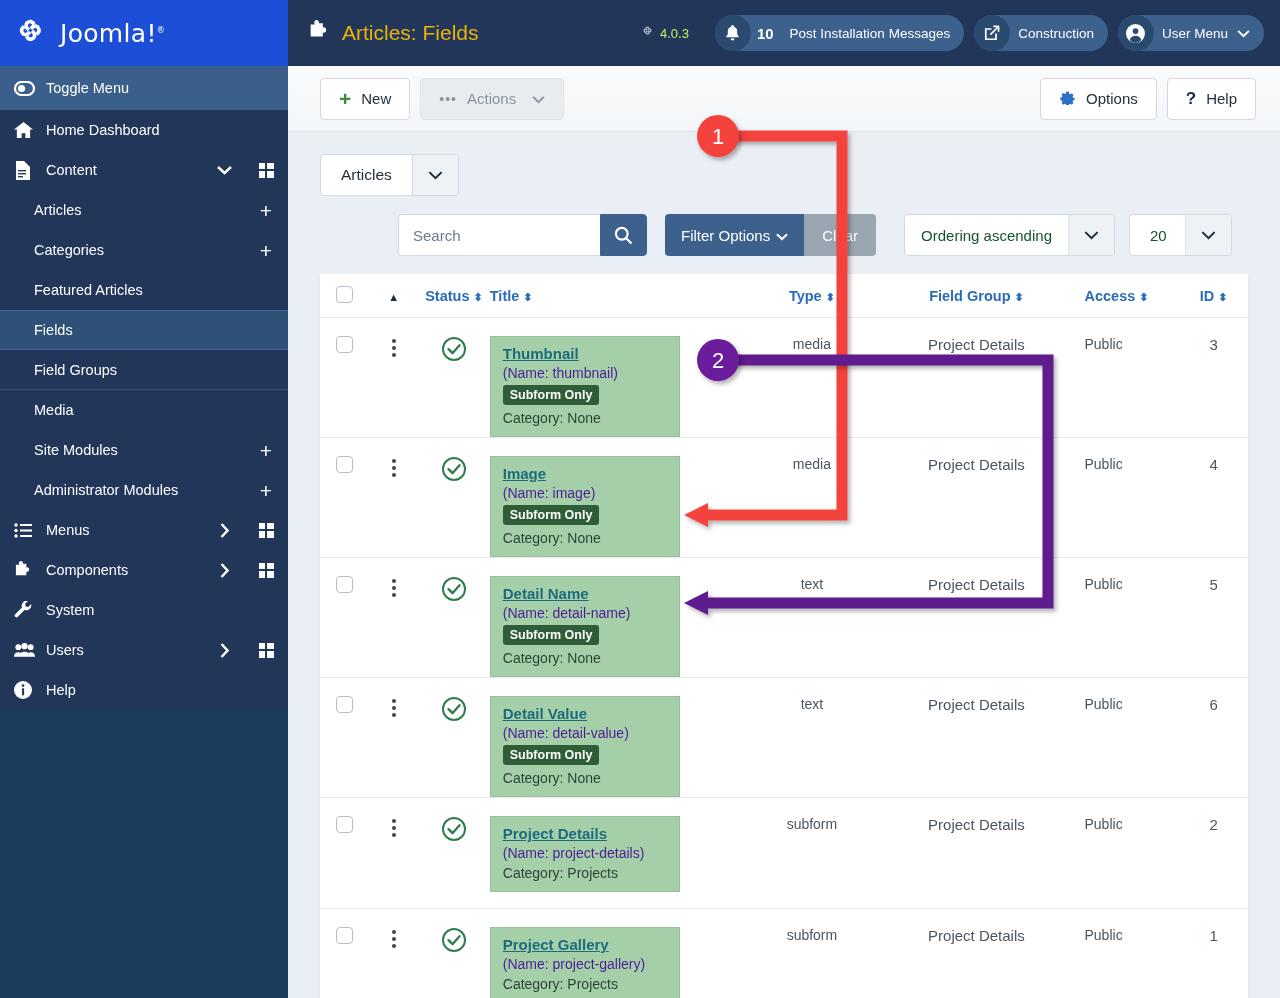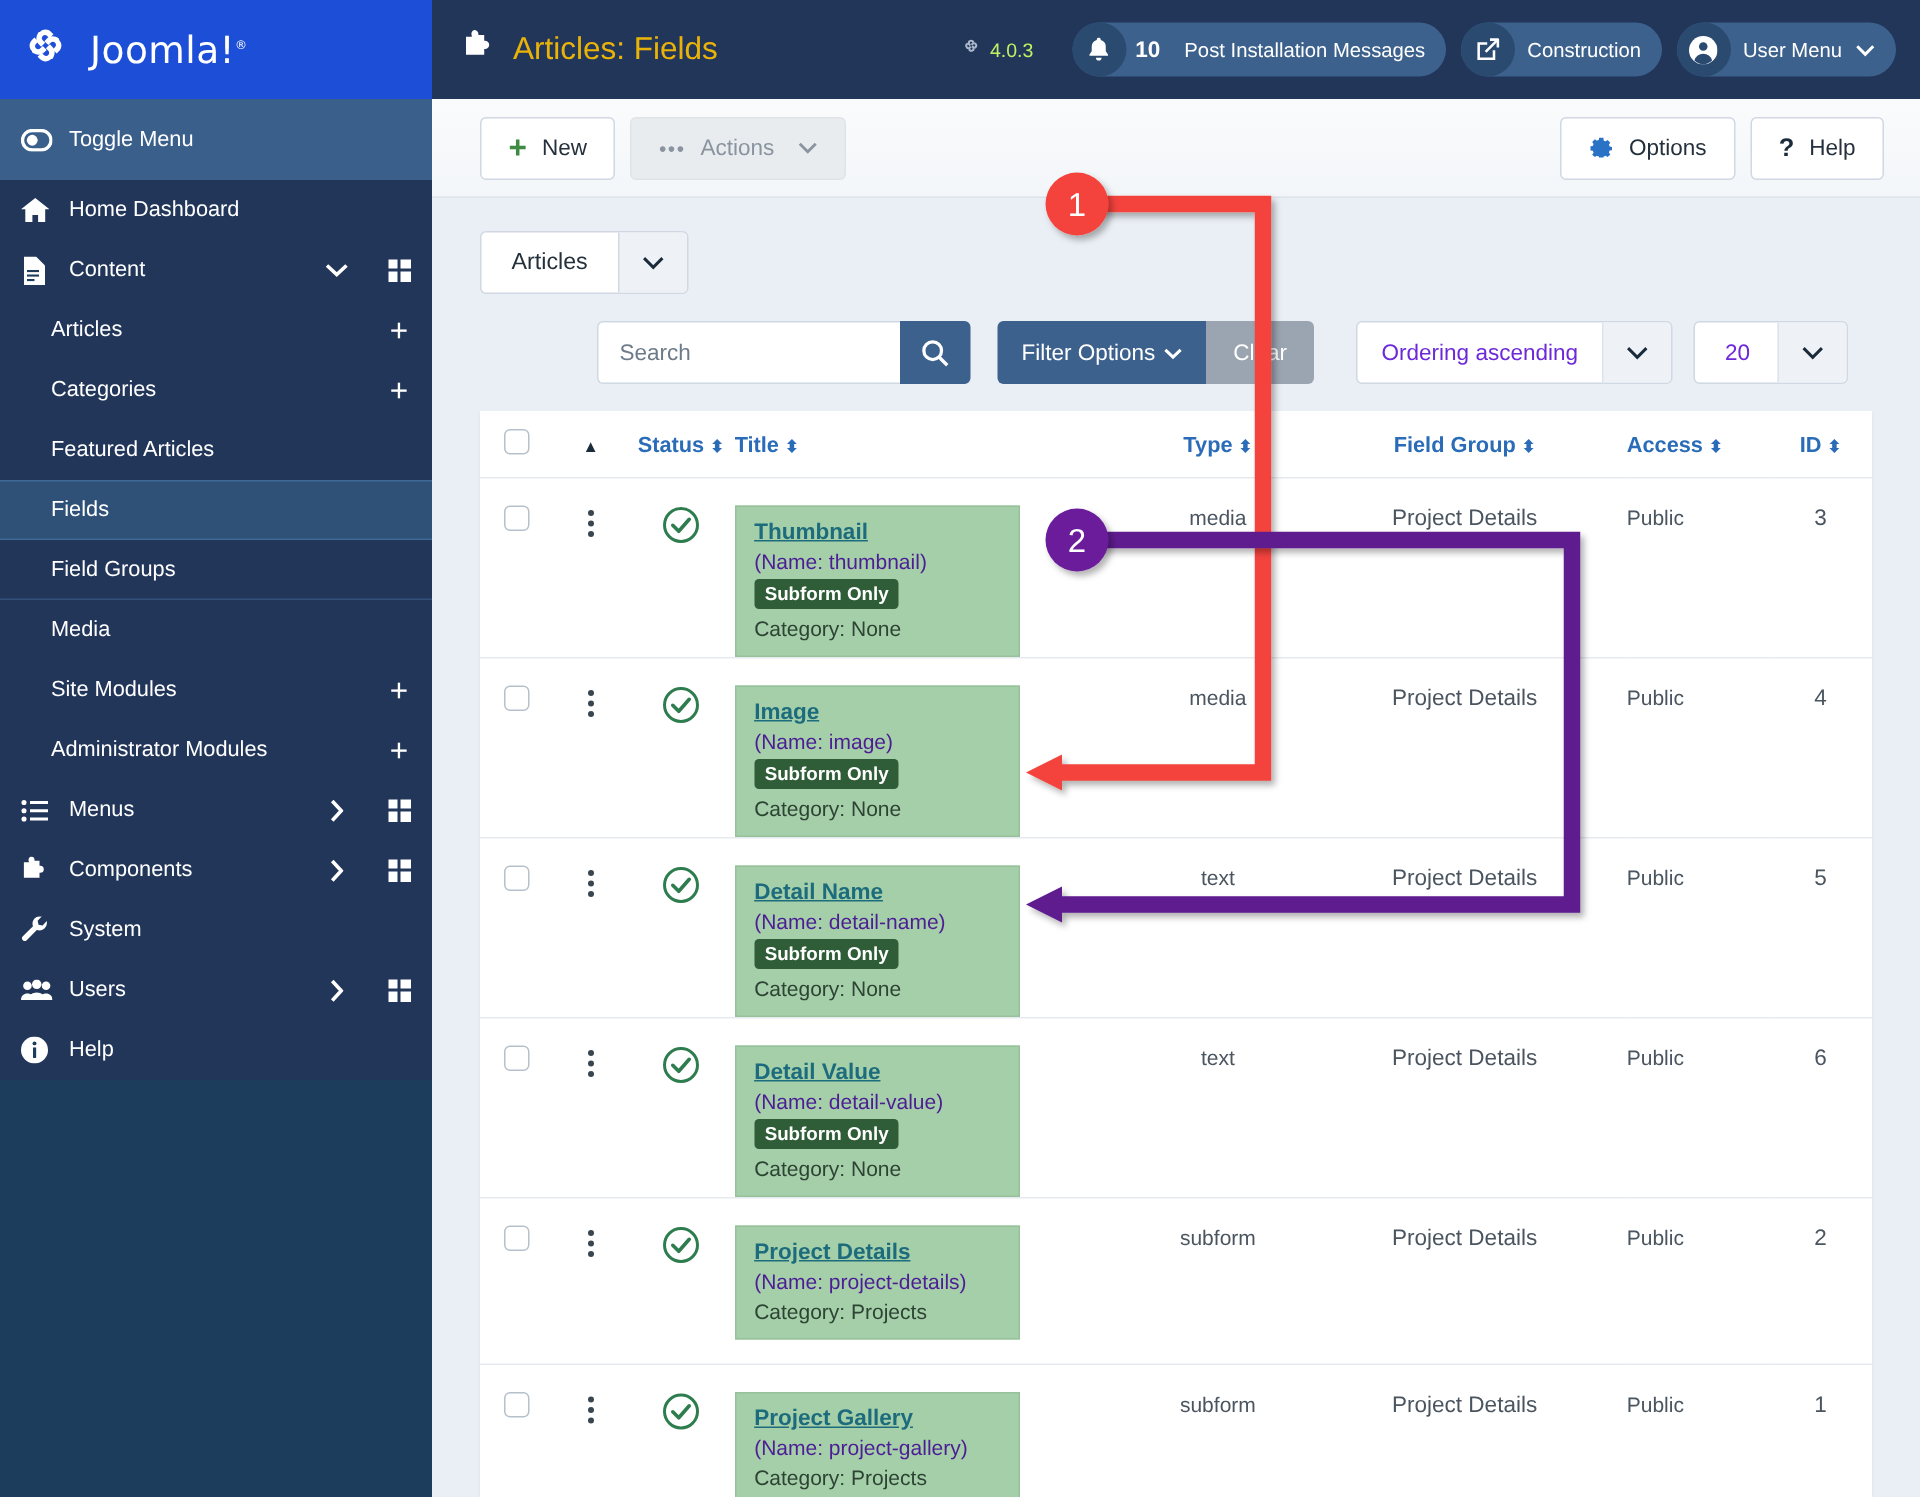--- a/index.html
+++ b/index.html
@@ -60,21 +60,21 @@
   .side-item .chev-btn {
     width: 40px; display:flex; align-items:center; justify-content:center;
     color:#fff; cursor:pointer;
   }
   .side-item .grid-btn {
     width: 44px; display:flex; align-items:center; justify-content:center;
     cursor: pointer;
   }
   .toggle-menu {
     background: #3a5f8a;
-    height: 54px;
+    height: 44px;
   }
   .side-item.child { padding-left: 34px; background: #22365a; }
   .side-item.child .s-label { padding-left: 0; }
   .side-item.active-child {
     background: #2f5077;
     border-top: 1px solid #3e6896;
     border-bottom: 1px solid #3e6896;
   }
   .side-item.sep-below { border-bottom: 1px solid #33507a; }
   .grid-ico {
@@ -175,21 +175,21 @@
   .clear-btn {
     height: 42px; background:#9aa5b1; color:#fff; font-size:15px;
     display:flex; align-items:center; padding: 0 18px;
     border-radius: 0 4px 4px 0; cursor:pointer;
   }
   .sel-plain {
     display:inline-flex; height: 42px; border:1px solid #cfd8e3;
     border-radius:4px; overflow:hidden; background:#fff; cursor:pointer;
     margin-left: 28px;
   }
-  .sel-plain .lbl { display:flex; align-items:center; padding: 0 16px; font-size:15px; color:#6d28d9; }
+  .sel-plain .lbl { display:flex; align-items:center; padding: 0 16px; font-size:15px; color:#14532d; }
   .sel-plain .caret {
     width: 46px; display:flex; align-items:center; justify-content:center;
     background:#eef2f7; border-left:1px solid #dce3ec;
   }
   .sel-plain.num { margin-left: 14px; }
   .sel-plain.num .lbl { padding: 0 18px 0 20px; }
 
   
   .tablewrap {
     background:#fff; margin-top: 18px;

